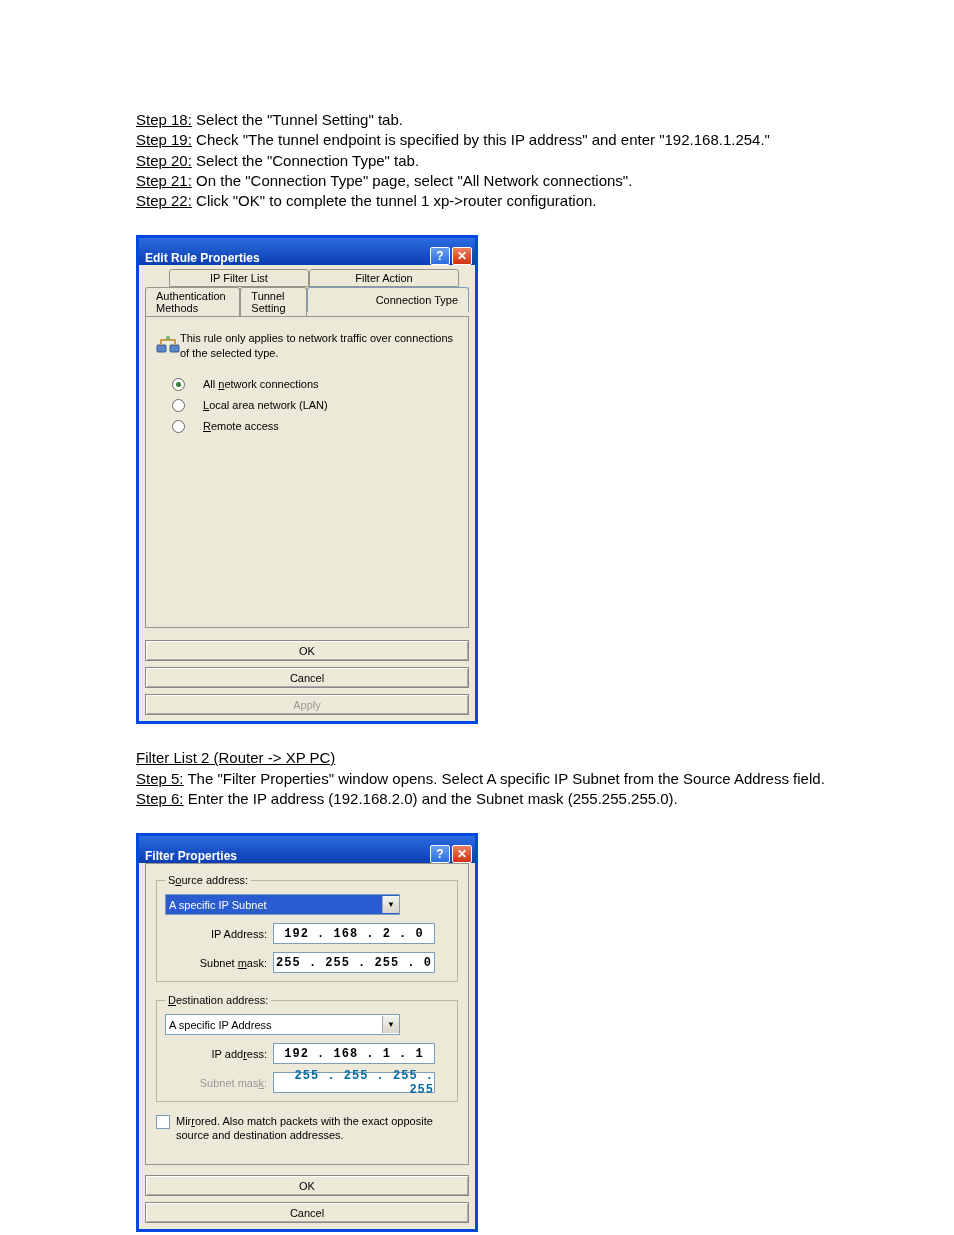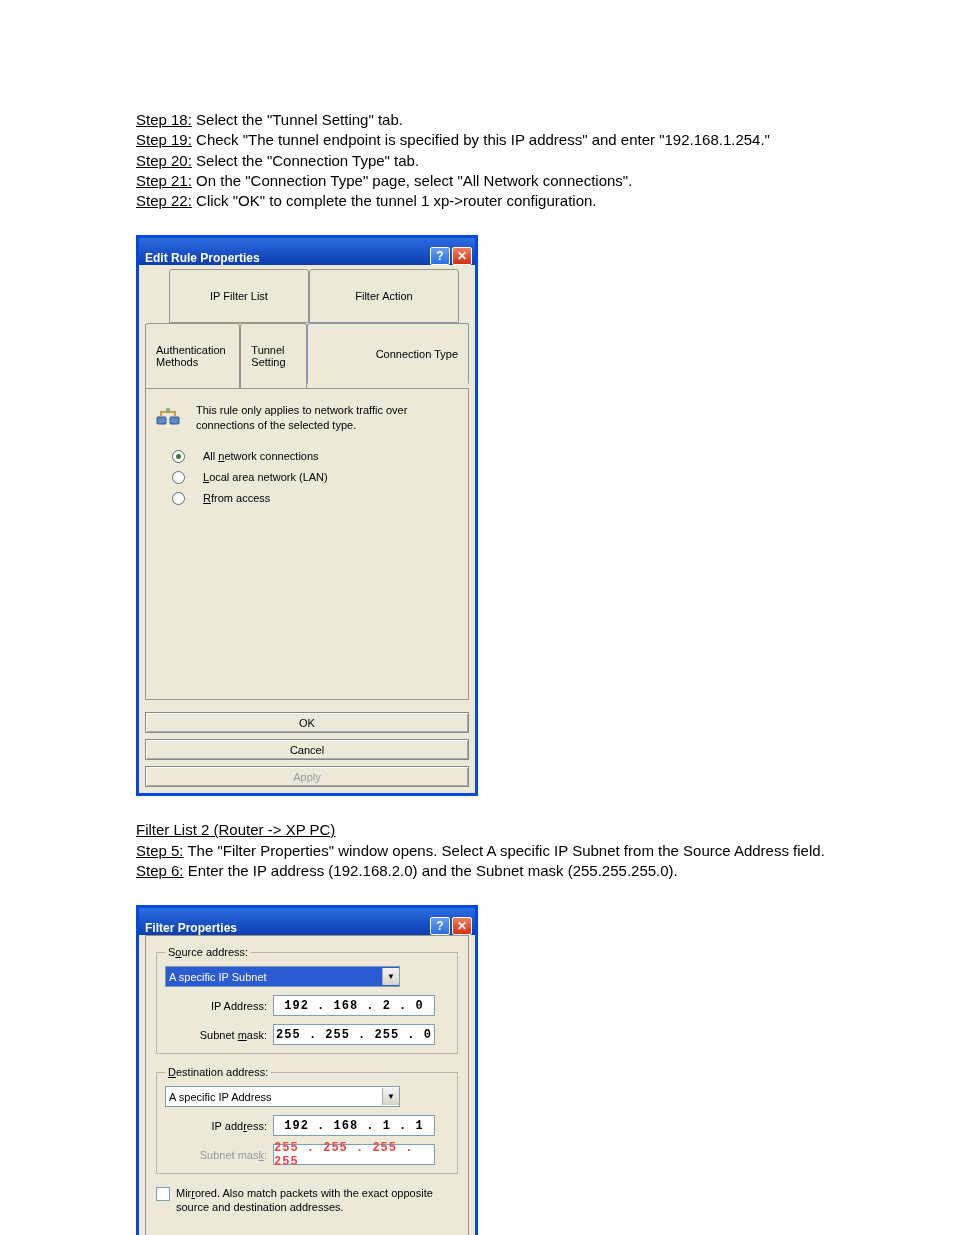--- a/index.html
+++ b/index.html
@@ -48,36 +48,36 @@
   }
   .tbtn.help{background:linear-gradient(#6a9fee,#2a6de0);color:#fff;}
   .tbtn.close{background:linear-gradient(#f08060,#d03010);color:#fff;}
   
   .tab-area{background:#ece9d8;padding:4px 6px 0 6px;}
   .tab-row{display:flex;}
   .tab{
     border:1px solid #9a958a;
     border-bottom:none;
     border-radius:3px 3px 0 0;
-    padding:20px 10px;
+    padding:2px 10px;
     background:#ece9d8;
     font-size:11px;
     margin-right:0px;
     position:relative;
   }
   .tab.back{border-bottom:1px solid #9a958a;}
   .tab.sel{background:#ece9d8;border-bottom:1px solid #ece9d8;z-index:2;justify-content:flex-end;}
   .tab-panel{
     border:1px solid #9a958a;
     background:#ece9d8;
     margin:0 6px 6px 6px;
     padding:14px 10px 10px 10px;
     min-height:286px;
   }
-  .info-row{display:flex;gap:16px;align-items:flex-start;margin-bottom:18px;}
+  .info-row{display:flex;gap:0;align-items:flex-start;margin-bottom:18px;}
   .net-icon{
     width:24px;height:24px;position:relative;flex:none;margin-top:2px;
   }
   .info-text{font-size:11px;line-height:1.3;}
   .radio{display:flex;align-items:center;gap:18px;margin:8px 0 8px 16px;font-size:11px;}
   .radio-dot{
     width:11px;height:11px;border:1px solid #666;border-radius:50%;
     background:#fff;display:flex;align-items:center;justify-content:center;
     flex:none;
   }
@@ -126,21 +126,21 @@
   }
   .field-row{display:flex;align-items:center;margin-top:8px;font-size:11px;}
   .field-row label{width:102px;text-align:right;padding-right:6px;}
   .field-row.dis label{color:#999;}
   .ip-box{
     width:160px;height:19px;border:1px solid #7b9ebd;background:#fff;
     display:flex;align-items:center;justify-content:center;gap:6px;
     font-family:"Courier New",monospace;font-size:12px;font-weight:bold;
     letter-spacing:1px;
   }
-  .ip-box.dis{color:#ef4444;}
+  .ip-box.dis{color:#0369a1;text-align:right;}
   .chk-row{display:flex;gap:6px;align-items:flex-start;font-size:11px;line-height:1.3;}
   .chk{
     width:12px;height:12px;border:1px solid #7b9ebd;background:#fff;flex:none;margin-top:1px;
   }
 </style>
 </head>
 <body>
 
 <div class="page">
 
@@ -188,21 +188,21 @@
       <div class="radio">
         <span class="radio-dot on"></span>
         <span><span>All </span><span class="u">n</span><span>etwork connections</span></span>
       </div>
       <div class="radio">
         <span class="radio-dot"></span>
         <span><span class="u">L</span><span>ocal area network (LAN)</span></span>
       </div>
       <div class="radio">
         <span class="radio-dot"></span>
-        <span><span class="u">R</span><span>from access</span></span>
+        <span><span class="u">R</span><span>emote access</span></span>
       </div>
     </div>
     <div class="btn-row">
       <button class="btn"><span>OK</span></button>
       <button class="btn"><span>Cancel</span></button>
       <button class="btn" disabled=""><span>Apply</span></button>
     </div>
   </div>
 
   <div class="step section-title">Filter List 2 (Router -&gt; XP PC)</div>

